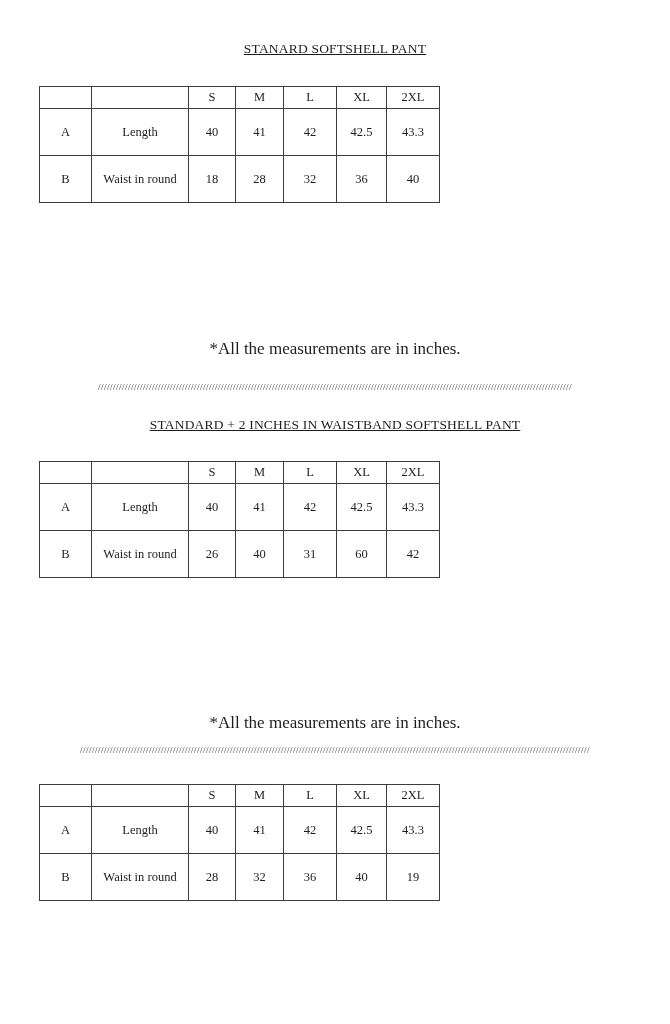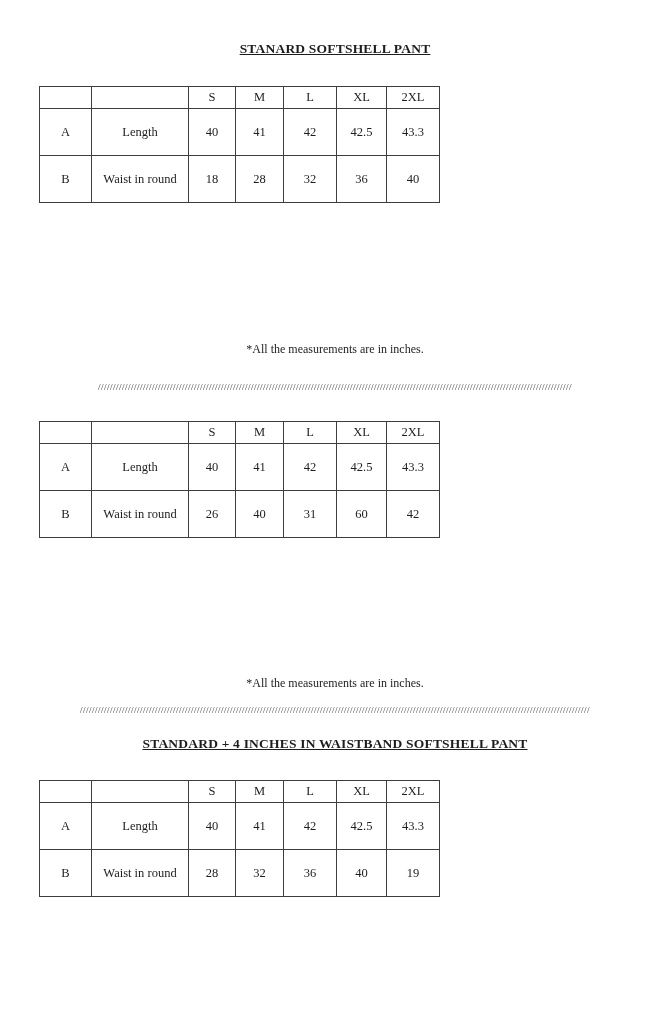--- a/index.html
+++ b/index.html
@@ -7,21 +7,21 @@
     width: 670px;
     height: 1024px;
     background: #ffffff;
     font-family: "Liberation Serif", serif;
     color: #1d1d1d;
     overflow: hidden;
   }
   .doc-title {
     margin: 16px;
     font-size: 13.5px;
-    font-weight: bold;
+    font-weight: normal;
     letter-spacing: 0.2px;
     text-align: center;
     text-decoration: underline;
     line-height: 16px;
   }
   .title-1 { margin-top: 41px; }
   .title-2 { margin-top: 24px; }
   .title-3 { margin-top: 20px; }
 
   table.size-table {
@@ -47,21 +47,21 @@
   col.c-key   { width: 52px; }
   col.c-label { width: 97px; }
   col.c-s     { width: 47px; }
   col.c-m     { width: 48px; }
   col.c-l     { width: 53px; }
   col.c-xl    { width: 50px; }
   col.c-2xl   { width: 53px; }
 
   .note {
     margin: 0;
-    font-size: 12px;
+    font-size: 17px;
     text-align: center;
     line-height: 16px;
   }
   .note-1 { margin-top: 138px; }
   .note-2 { margin-top: 137px; }
 
   .divider {
     margin: 0;
     font-size: 9px;
     line-height: 12px;
@@ -120,20 +120,21 @@
         <td>32</td>
         <td>36</td>
         <td>40</td>
       </tr>
     </tbody>
   </table>
 
   <p class="note note-1">*All the measurements are in inches.</p>
   <div class="divider divider-1">//////////////////////////////////////////////////////////////////////////////////////////////////////////////////////////////////////////////////////////////</div>
 
+  <h1 class="doc-title title-2">STANDARD + 2 INCHES IN WAISTBAND SOFTSHELL PANT</h1>
 
   <table class="size-table table-2">
     <colgroup>
       <col class="c-key">
         <col class="c-label">
         <col class="c-s">
         <col class="c-m">
         <col class="c-l">
         <col class="c-xl">
         <col class="c-2xl">
@@ -167,21 +168,20 @@
         <td>31</td>
         <td>60</td>
         <td>42</td>
       </tr>
     </tbody>
   </table>
 
   <p class="note note-2">*All the measurements are in inches.</p>
   <div class="divider divider-2">//////////////////////////////////////////////////////////////////////////////////////////////////////////////////////////////////////////////////////////////////////////</div>
 
-  <h1 class="doc-title title-3">STANDARD + 4 INCHES IN WAISTBAND SOFTSHELL PANT</h1>
 
   <table class="size-table table-3">
     <colgroup>
       <col class="c-key">
         <col class="c-label">
         <col class="c-s">
         <col class="c-m">
         <col class="c-l">
         <col class="c-xl">
         <col class="c-2xl">

